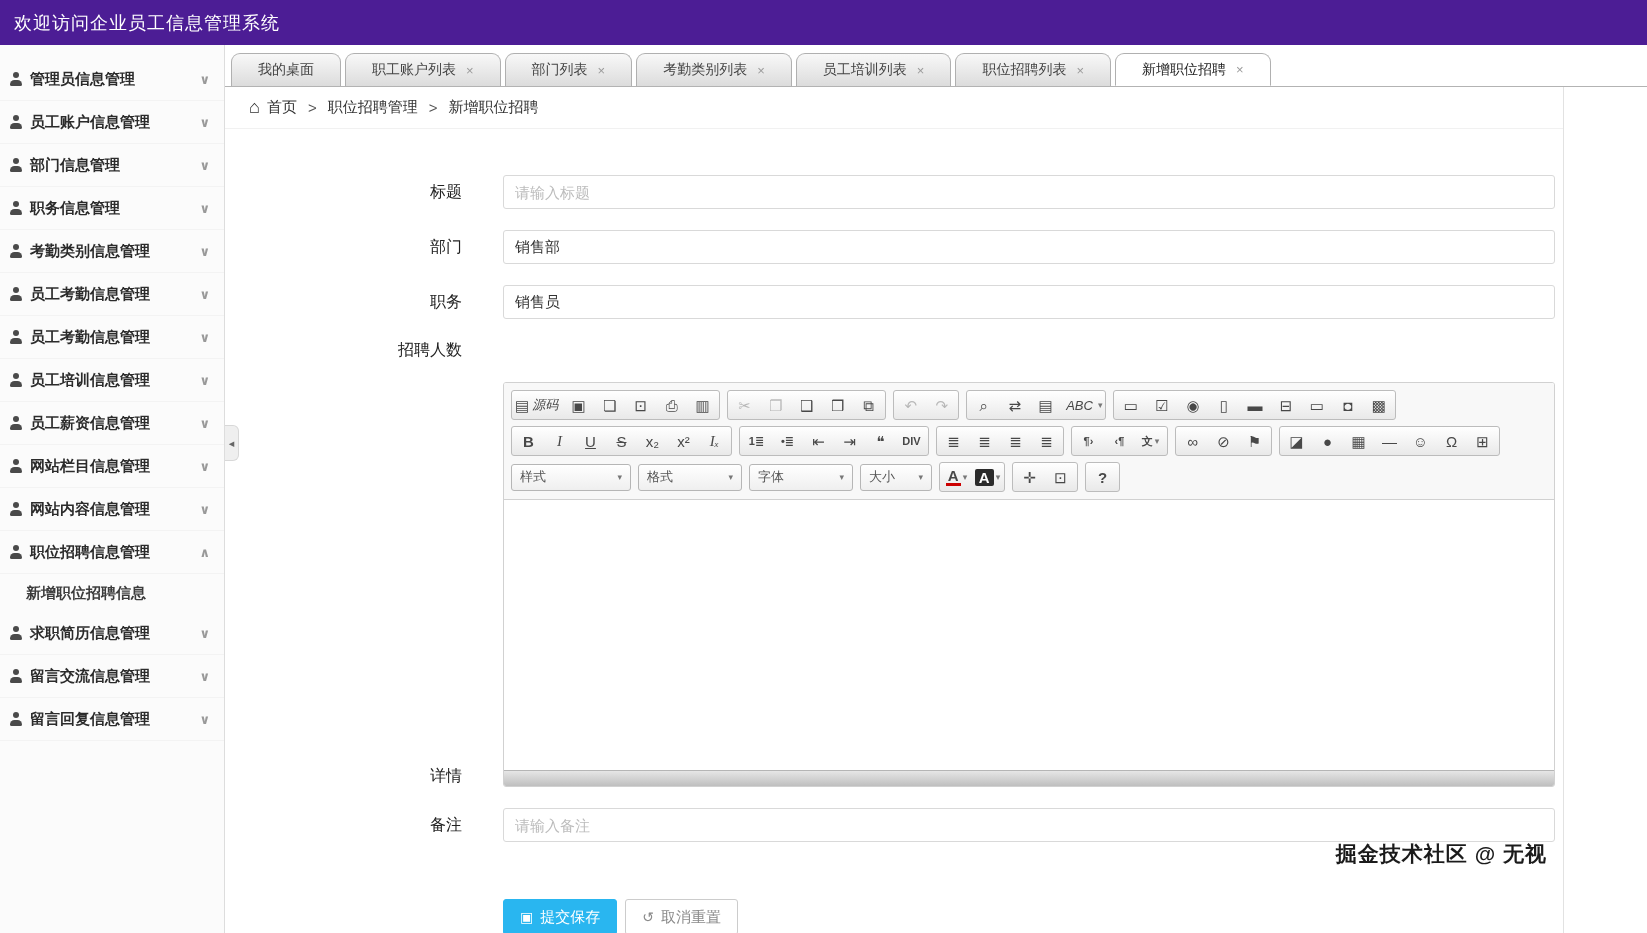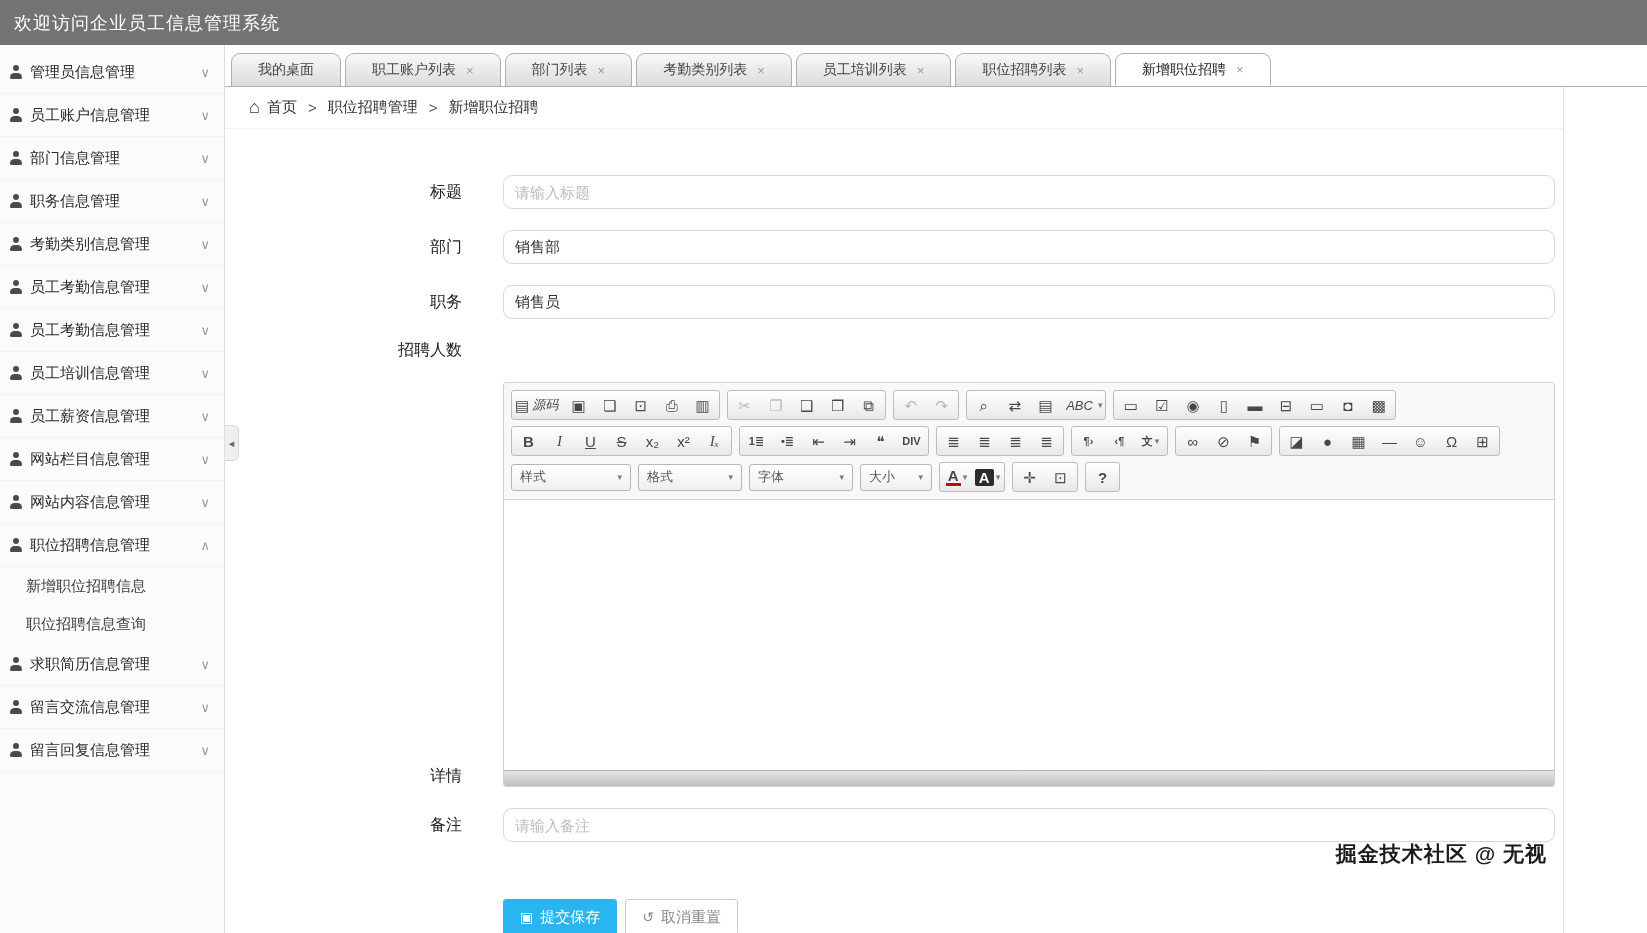--- a/index.html
+++ b/index.html
@@ -1,27 +1,27 @@
 <!DOCTYPE html>
 <html><head>
 <meta charset="utf-8">
 <style>
   * { margin:0; padding:0; box-sizing:border-box; }
   html,body { width:1647px; height:933px; overflow:hidden; background:#fff;
     font-family:"Liberation Sans","DejaVu Sans",sans-serif; }
 
   
-  .topbar { height:45px; background:#737373; color:#fff; display:flex; align-items:center;
+  .topbar { height:45px; background:#4c1d95; color:#fff; display:flex; align-items:center;
     padding-left:14px; font-size:18px; letter-spacing:1px; }
 
   
   .shell { display:flex; height:888px; position:relative; }
 
   
-  .sidebar { width:225px; background:#fbfbfb; border-right:1px solid #ddd; padding-top:6px; flex:none; }
+  .sidebar { width:225px; background:#fbfbfb; border-right:1px solid #ddd; padding-top:13px; flex:none;font-weight:bold; }
   .sb-item { height:43px; display:flex; align-items:center; padding:0 14px 0 8px;
     font-size:15px; color:#2b2b2b; cursor:pointer; border-bottom:1px solid #f3f3f3; }
   .sb-item .sb-label { flex:1; margin-left:6px; }
   .chev { color:#999; font-size:13px; }
   .person-icon { position:relative; width:16px; height:16px; display:inline-block; flex:none; }
   .person-icon::before { content:""; position:absolute; top:1px; left:5px; width:6px; height:6px;
     border-radius:50%; background:#4a4a4a; }
   .person-icon::after { content:""; position:absolute; bottom:1px; left:2px; width:12px; height:6px;
     border-radius:6px 6px 2px 2px; background:#4a4a4a; }
   .sb-sub { height:38px; line-height:38px; padding-left:26px; font-size:15px; color:#3c3c3c;
@@ -50,21 +50,21 @@
   .crumb.current { cursor:default; }
   .crumb-sep { color:#555; }
   .home-glyph { font-size:18px; }
 
   
   .form-area { padding-top:46px; }
   .form-row { display:flex; align-items:center; margin-bottom:21px; }
   .form-row.editor-row { align-items:flex-end; }
   .form-label { width:278px; padding-right:41px; text-align:right; font-size:16px; color:#222; flex:none; }
   .editor-row .form-label { padding-top:8px; }
-  .form-input { flex:1; margin-right:8px; height:34px; border:1px solid #d9d9d9; border-radius:9px;
+  .form-input { flex:1; margin-right:8px; height:34px; border:1px solid #d9d9d9; border-radius:3px;
     padding:0 11px; font-size:15px; color:#333; outline:none; background:#fff;
     font-family:"Liberation Sans","DejaVu Sans",sans-serif; }
   .form-input::placeholder { color:#bcbcbc; }
 
   .form-actions { margin:57px 0 0 278px; display:flex; gap:8px; }
   .btn { height:36px; display:flex; align-items:center; gap:7px; padding:0 16px; font-size:15px;
     border-radius:3px; cursor:pointer; border:1px solid transparent; }
   .btn-primary { background:#29b6f0; color:#fff; border-color:#29b6f0; }
   .btn-default { background:#fff; color:#8a8a8a; border-color:#ccc; }
   .btn .b-icon { font-size:14px; }
@@ -163,21 +163,20 @@
         <span class="person-icon"></span>
         <span class="sb-label">网站内容信息管理</span>
         <span class="chev">∨</span>
       </div>
       <div class="sb-item">
         <span class="person-icon"></span>
         <span class="sb-label">职位招聘信息管理</span>
         <span class="chev">∧</span>
       </div>
       <div class="sb-sub">新增职位招聘信息</div>
-      <div class="sb-sub">职位招聘信息查询</div>
       <div class="sb-item">
         <span class="person-icon"></span>
         <span class="sb-label">求职简历信息管理</span>
         <span class="chev">∨</span>
       </div>
       <div class="sb-item">
         <span class="person-icon"></span>
         <span class="sb-label">留言交流信息管理</span>
         <span class="chev">∨</span>
       </div>

